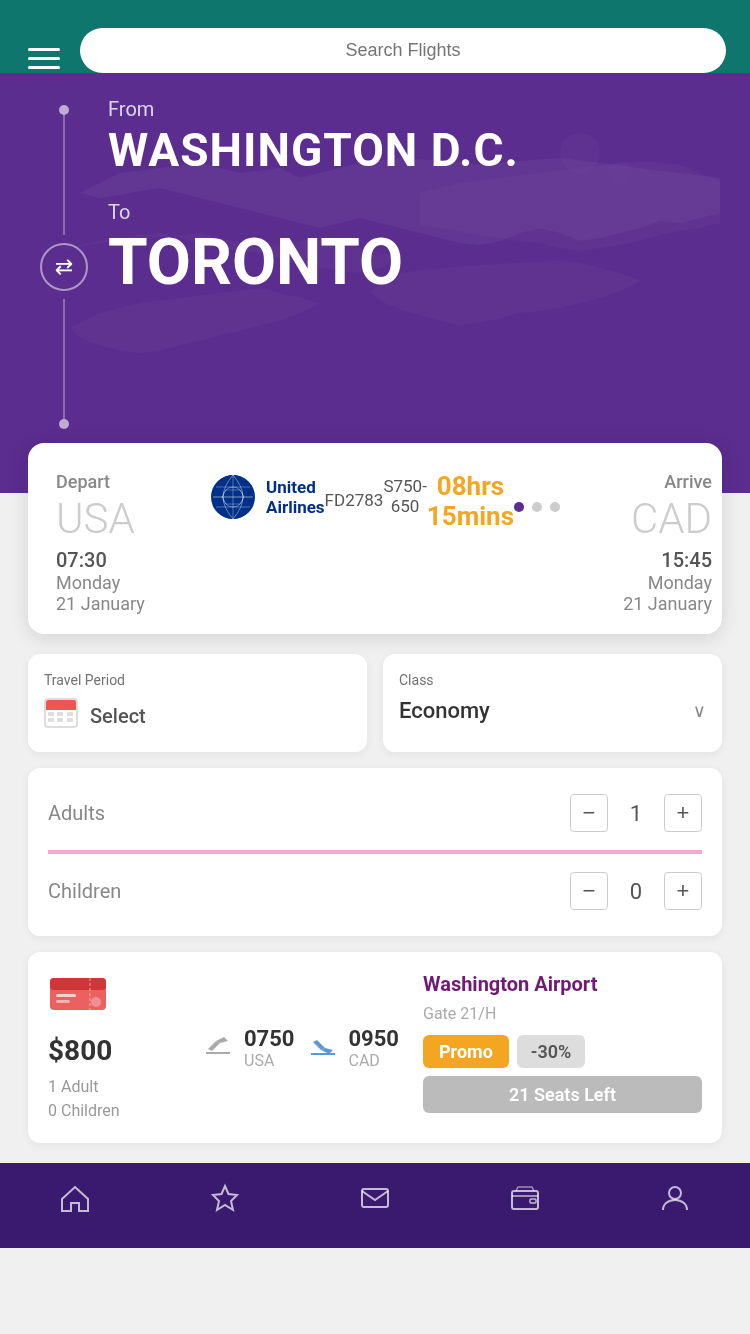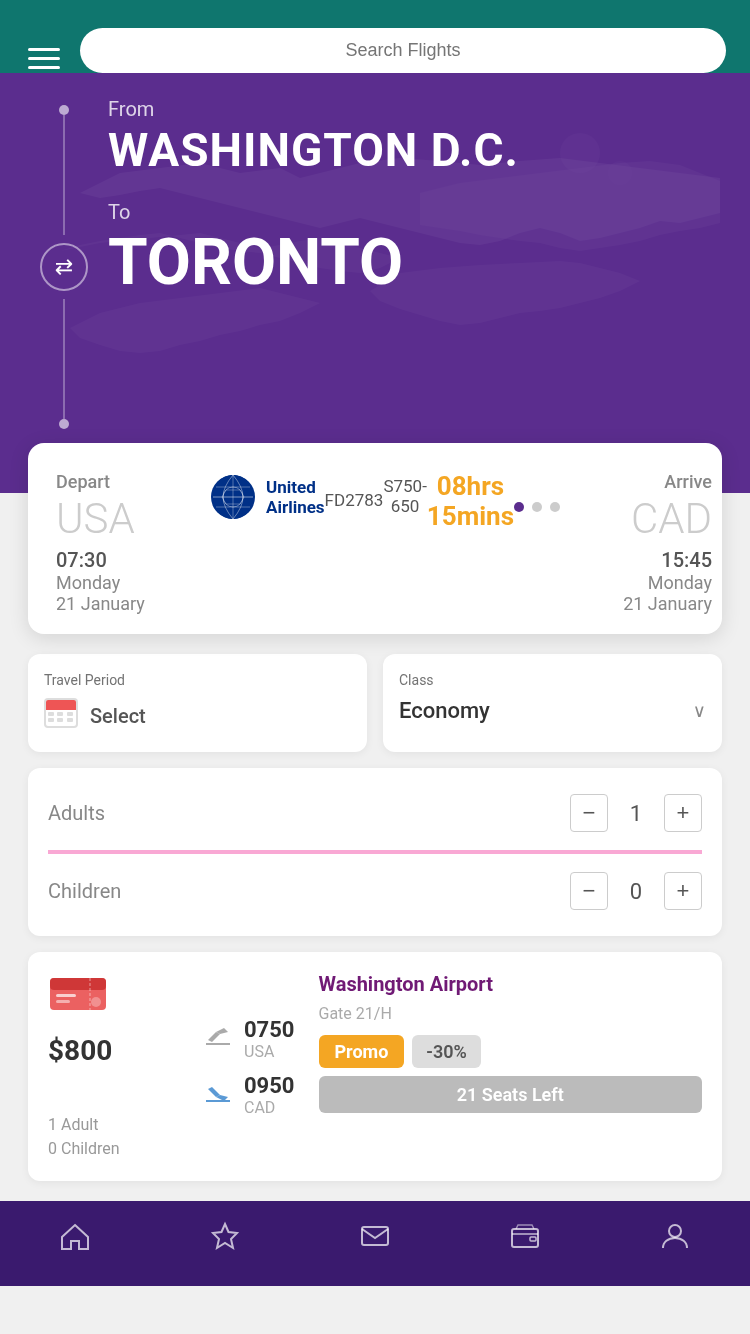--- a/index.html
+++ b/index.html
@@ -379,25 +379,24 @@
     }
     .price {
       font-size: 28px;
       font-weight: 700;
       color: #333;
     }
     .pax-info {
       font-size: 16px;
       color: #999;
       line-height: 1.5;
-      margin-top: 38px;
     }
     .result-middle {
       display: flex;
-      flex-direction: column;
+      flex-direction: row;
       gap: 12px;
       justify-content: center;
       padding: 0 8px;
     }
     .flight-route-row {
       display: flex;
       align-items: center;
       gap: 10px;
     }
     .route-time {

